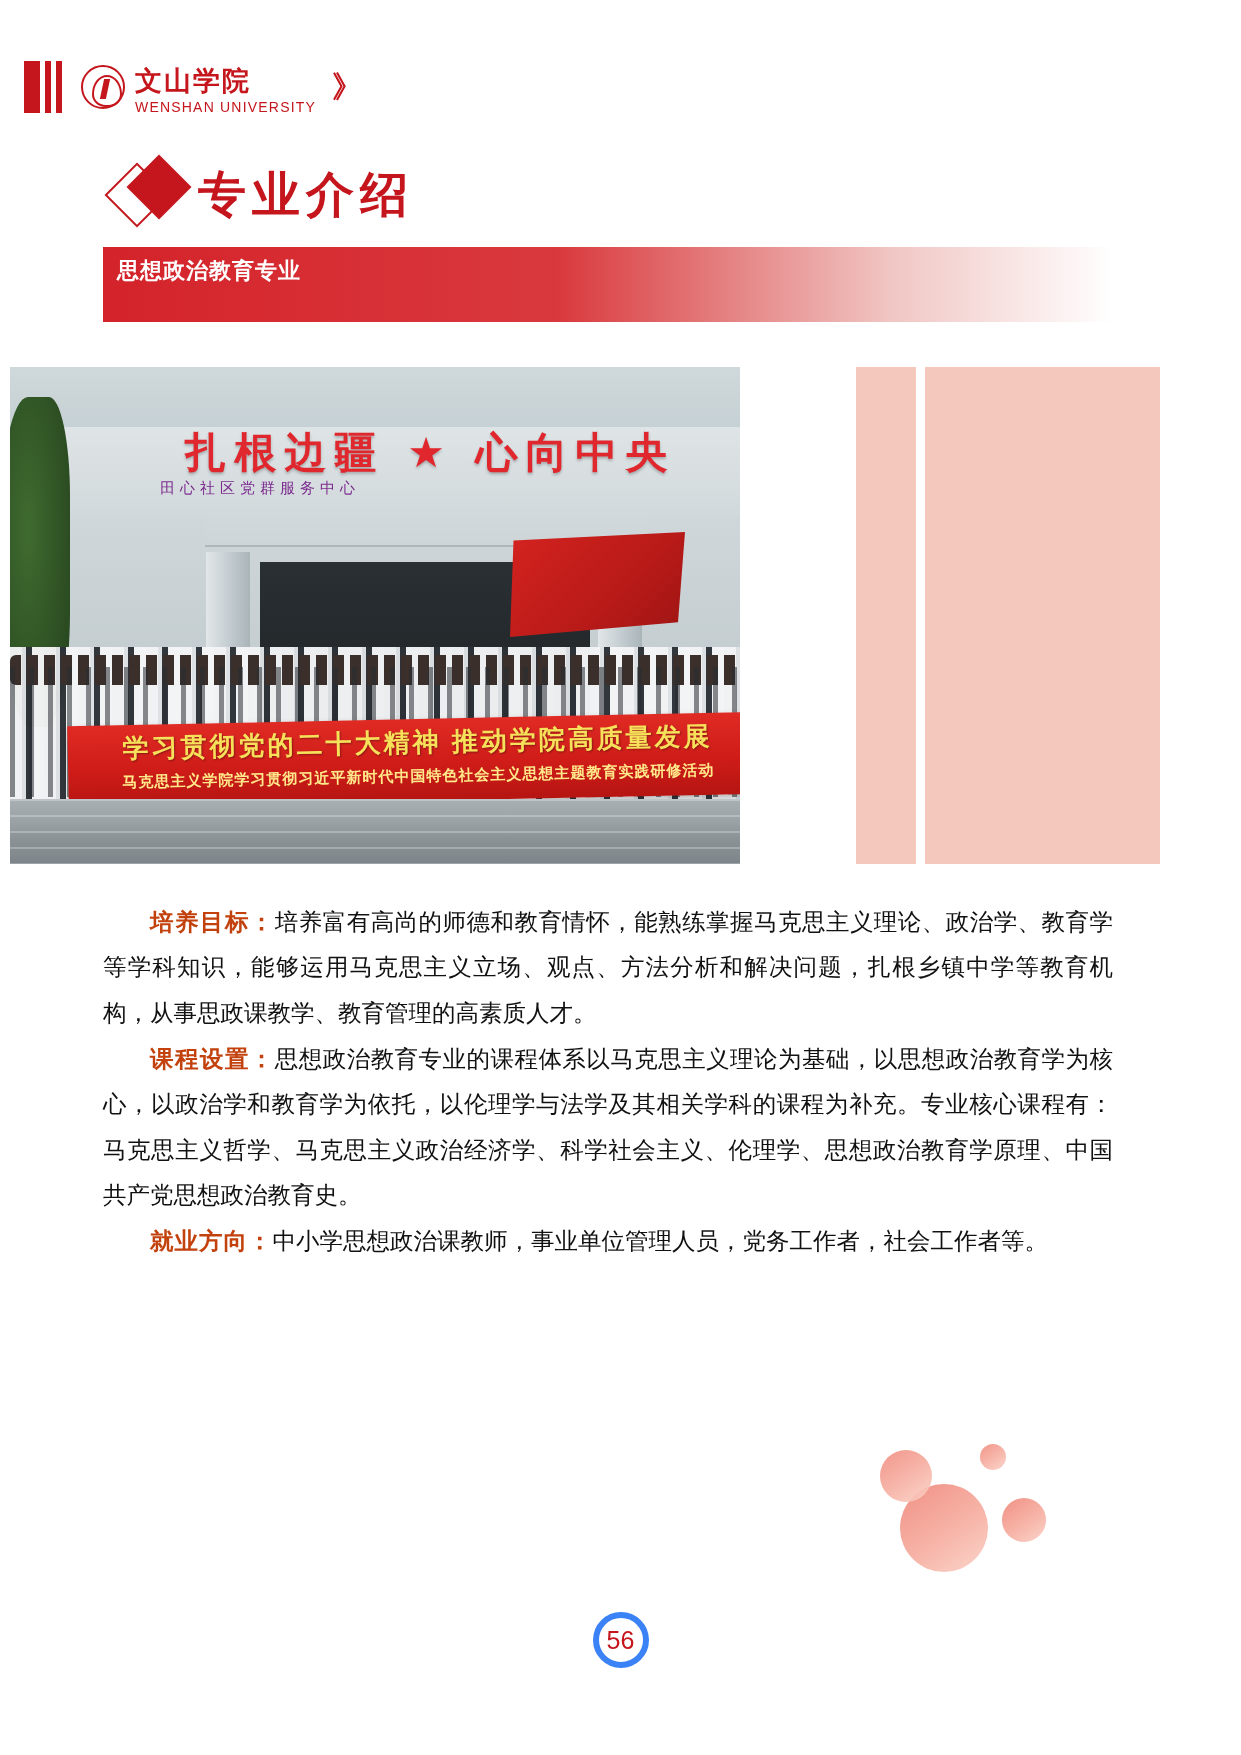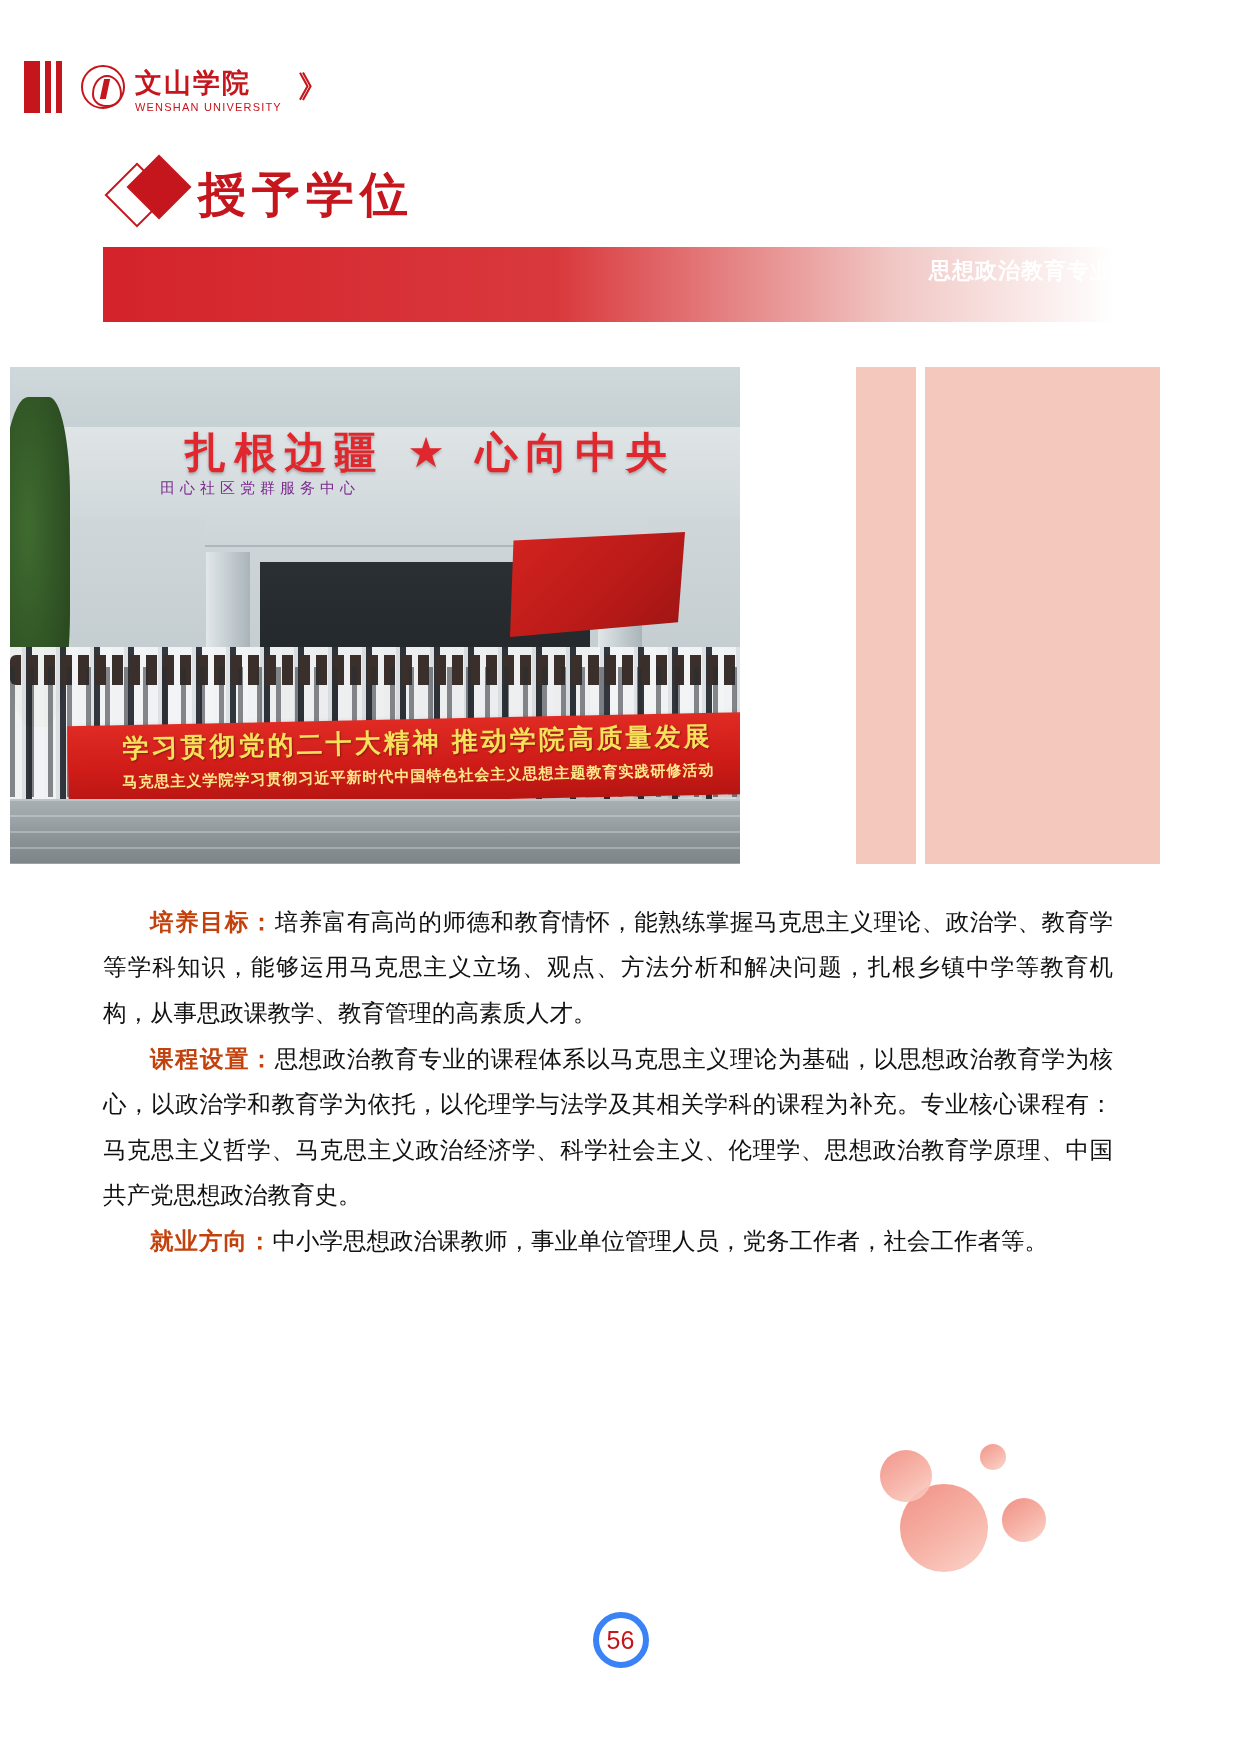--- a/index.html
+++ b/index.html
@@ -67,21 +67,21 @@
   }
   .logo-texts { display: flex; flex-direction: column; justify-content: center; margin-top: 8px; }
   .logo-cn {
     font-size: 27px;
     font-weight: bold;
     color: #c4161c;
     letter-spacing: 2px;
     line-height: 1.05;
   }
   .logo-en {
-    font-size: 11px;
+    font-size: 14px;
     color: #c4161c;
     letter-spacing: 1.2px;
     margin-top: 3px;
   }
   .header-chevrons {
     margin-left: 16px;
     color: #c4161c;
     font-size: 30px;
     font-weight: bold;
     letter-spacing: -6px;
@@ -130,21 +130,20 @@
     width: 1010px; height: 75px;
     background: linear-gradient(to right, #d4232a 0%, #d9393d 45%, #f0c6c3 78%, #ffffff 100%);
     padding: 9px 0 0 14px;
     color: #ffffff;
   }
   .major-name {
     font-size: 22px;
     font-weight: bold;
     letter-spacing: 1px;
     line-height: 1.35;
-    text-align: right;
   }
   .major-meta {
     font-size: 22px;
     font-weight: bold;
     letter-spacing: 1px;
     line-height: 1.35;
   }
 
   
   .photo-area {
@@ -352,21 +351,21 @@
       <div class="logo-en">WENSHAN UNIVERSITY</div>
     </div>
     <div class="header-chevrons">》</div>
   </div>
 
   <div class="section-title-row">
     <div class="diamond-wrap">
       <div class="diamond-outline"></div>
       <div class="diamond-solid"></div>
     </div>
-    <div class="section-title">授予学位</div>
+    <div class="section-title">专业介绍</div>
   </div>
 
   <div class="major-band">
     <div class="major-name">思想政治教育专业</div>
   </div>
 
   <div class="photo-area">
     <div class="photo">
       <div class="ph-sky"></div>
       <div class="ph-building"></div>

